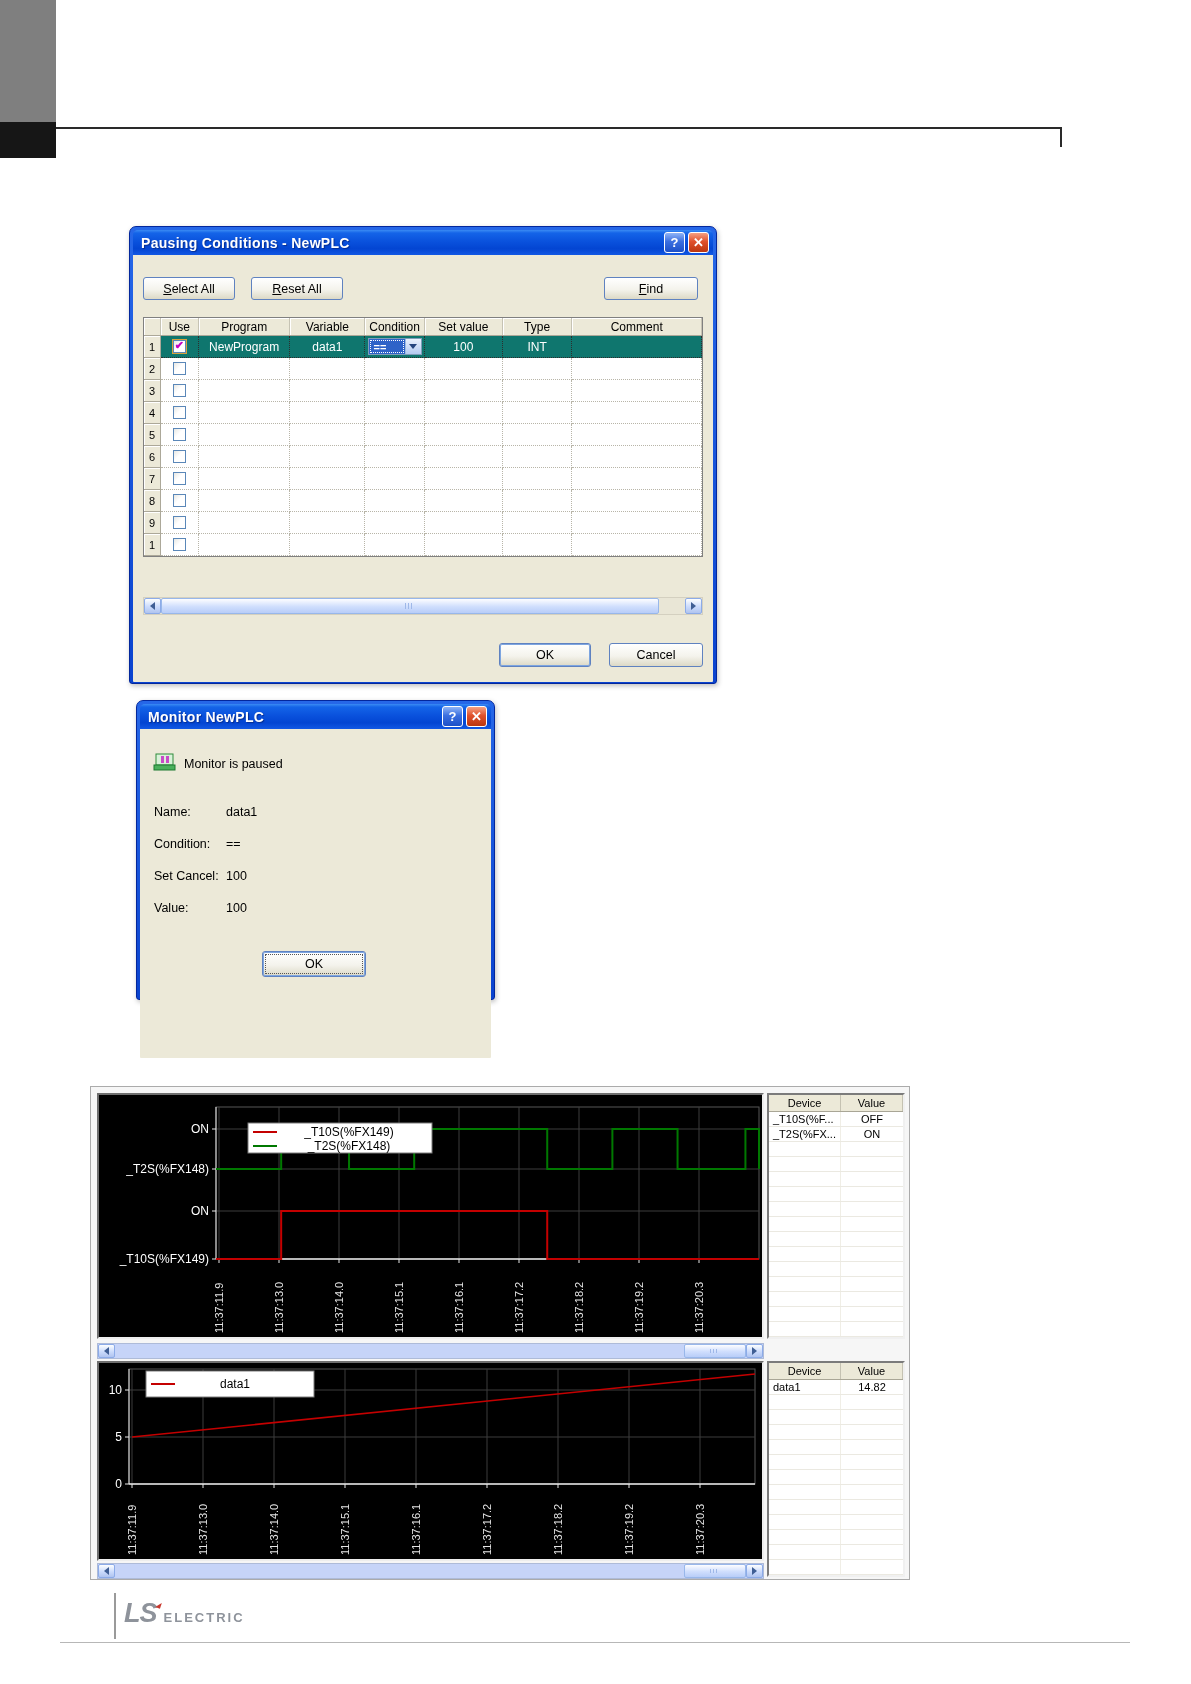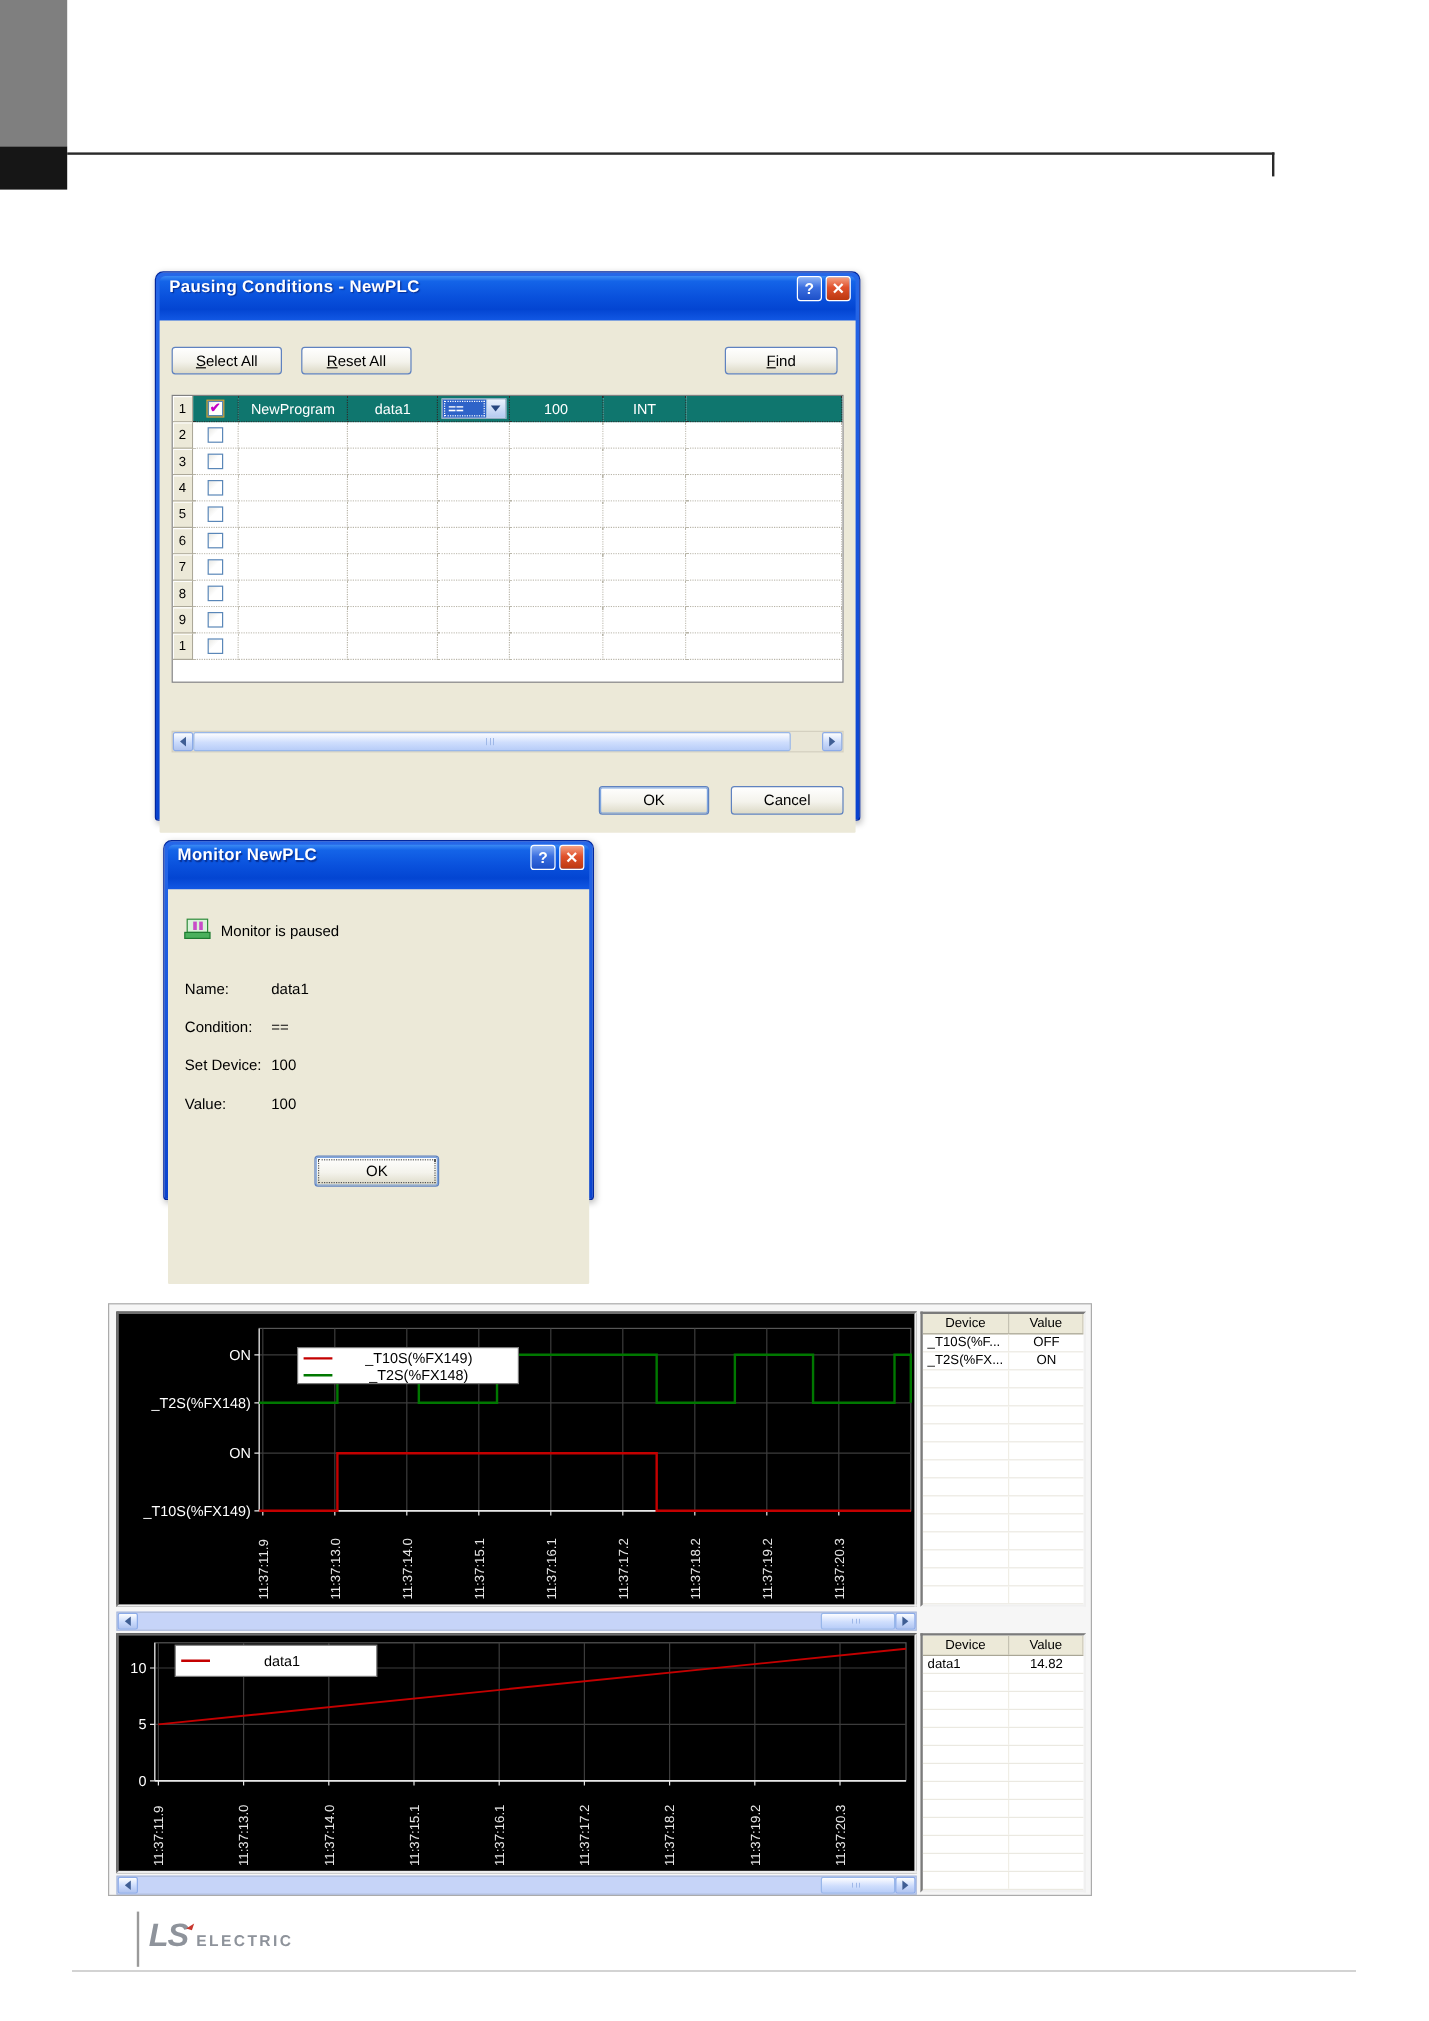--- a/index.html
+++ b/index.html
@@ -8,21 +8,21 @@
 
   
   .corner-gray{position:absolute;left:0;top:0;width:56px;height:122px;background:#7f7f7f;}
   .corner-black{position:absolute;left:0;top:122px;width:56px;height:36px;background:#161616;}
   .header-rule{position:absolute;left:56px;top:127px;width:1006px;height:2px;background:#2a2a2a;}
   .header-tick{position:absolute;left:1060px;top:127px;width:2px;height:20px;background:#2a2a2a;}
 
   
   .xp-dialog{position:absolute;background:linear-gradient(180deg,#2667e8,#0a43cf);border:1px solid #03279c;
     border-radius:7px 7px 3px 3px;padding:3px;box-shadow:1px 2px 5px rgba(0,0,0,.25);}
-  .titlebar{height:37px;display:flex;align-items:flex-start;padding:0 4px 0 8px;border-radius:5px 5px 0 0;
+  .titlebar{height:25px;display:flex;align-items:center;padding:0 4px 0 8px;border-radius:5px 5px 0 0;
     background:linear-gradient(180deg,#3a8bf4 0%,#1464e8 12%,#0a52dd 45%,#0345d2 75%,#1258e4 100%);}
   .titlebar .ttl{color:#fff;font-weight:bold;font-size:14px;text-shadow:1px 1px 1px #072e91;letter-spacing:.3px;}
   .tb-btns{margin-left:auto;display:flex;gap:3px;}
   .tb-btn{width:21px;height:21px;border:1px solid #fff;border-radius:3px;color:#fff;font-weight:bold;
     font-size:13px;line-height:1;display:flex;align-items:center;justify-content:center;}
   .tb-help{background:linear-gradient(180deg,#8fb4f6,#3b6fe0 45%,#1d50c8);}
   .tb-close{background:linear-gradient(180deg,#f5a183,#e0512c 45%,#bb3710);}
   .client{position:relative;background:#ece9d8;border-radius:0 0 1px 1px;}
 
   .xp-btn{position:absolute;border:1px solid #5f82c0;border-radius:3px;color:#000;font-size:12.5px;
@@ -106,20 +106,30 @@
         <span class="tb-btn tb-help">?</span>
         <span class="tb-btn tb-close">✕</span>
       </span>
     </div>
     <div class="client" style="height:427px;">
       <div class="xp-btn" style="left:10px;top:22px;width:92px;height:23px;"><u>S</u>elect All</div>
       <div class="xp-btn" style="left:118px;top:22px;width:92px;height:23px;"><u>R</u>eset All</div>
       <div class="xp-btn" style="left:471px;top:22px;width:94px;height:23px;"><u>F</u>ind</div>
 
       <div class="grid" style="left:10px;top:62px;width:560px;height:240px;">
+        <div class="grid-header" id="grid-header">
+            <div class="gh-cell" style="width: 17px;"></div>
+            <div class="gh-cell" style="width: 38px;">Use</div>
+            <div class="gh-cell" style="width: 92px;">Program</div>
+            <div class="gh-cell" style="width: 75px;">Variable</div>
+            <div class="gh-cell" style="width: 60px;">Condition</div>
+            <div class="gh-cell" style="width: 78px;">Set value</div>
+            <div class="gh-cell" style="width: 70px;">Type</div>
+            <div class="gh-cell" style="width: 130px;">Comment</div>
+          </div>
         <div id="grid-body">
             <div class="grid-row row-sel">
               <div class="g-cell rownum" style="width: 17px;">1</div>
               <div class="g-cell" style="width: 38px;">
                 <div class="chk checked focus"></div>
               </div>
               <div class="g-cell" style="width: 92px;">NewProgram</div>
               <div class="g-cell" style="width: 75px;">data1</div>
               <div class="g-cell" style="width: 60px;">
                 <div class="xp-sel">
@@ -274,21 +284,21 @@
         <rect x="8" y="4" width="3" height="7" fill="#c84cc8"></rect>
         <rect x="13" y="4" width="3" height="7" fill="#c84cc8"></rect>
         <rect x="1" y="13" width="21" height="5" fill="#4ab05c" stroke="#1d7a30"></rect>
       </svg>
       <span class="mp-msg" style="left:44px;top:28px;">Monitor is paused</span>
       <div id="mp-fields">
           <span class="mp-row" style="left: 14px; top: 76px;">Name:</span>
           <span class="mp-val" style="left: 86px; top: 76px;">data1</span>
           <span class="mp-row" style="left: 14px; top: 108px;">Condition:</span>
           <span class="mp-val" style="left: 86px; top: 108px;">==</span>
-          <span class="mp-row" style="left: 14px; top: 140px;">Set Device:</span>
+          <span class="mp-row" style="left: 14px; top: 140px;">Set Cancel:</span>
           <span class="mp-val" style="left: 86px; top: 140px;">100</span>
           <span class="mp-row" style="left: 14px; top: 172px;">Value:</span>
           <span class="mp-val" style="left: 86px; top: 172px;">100</span>
         </div>
       <div class="xp-btn default focusdots" style="left:122px;top:222px;width:104px;height:26px;">OK</div>
     </div>
   </div>
 
   <div class="trend-frame">
 

